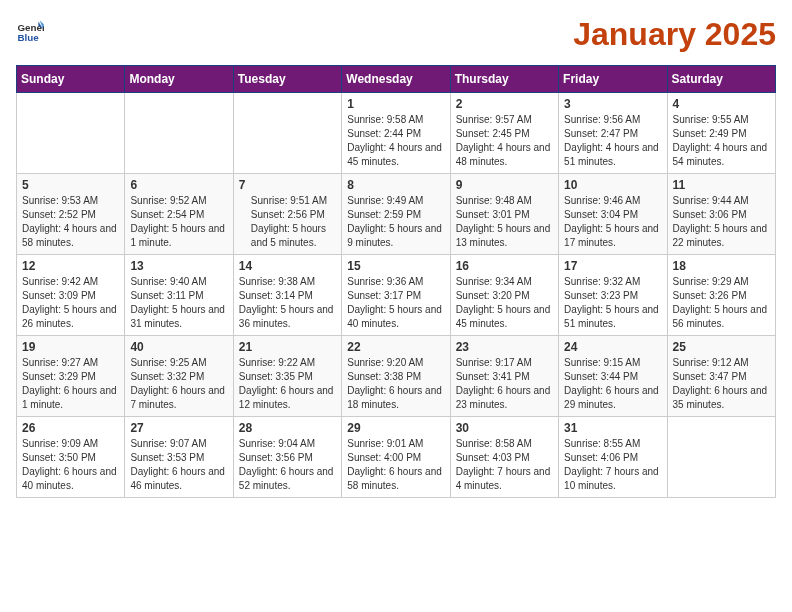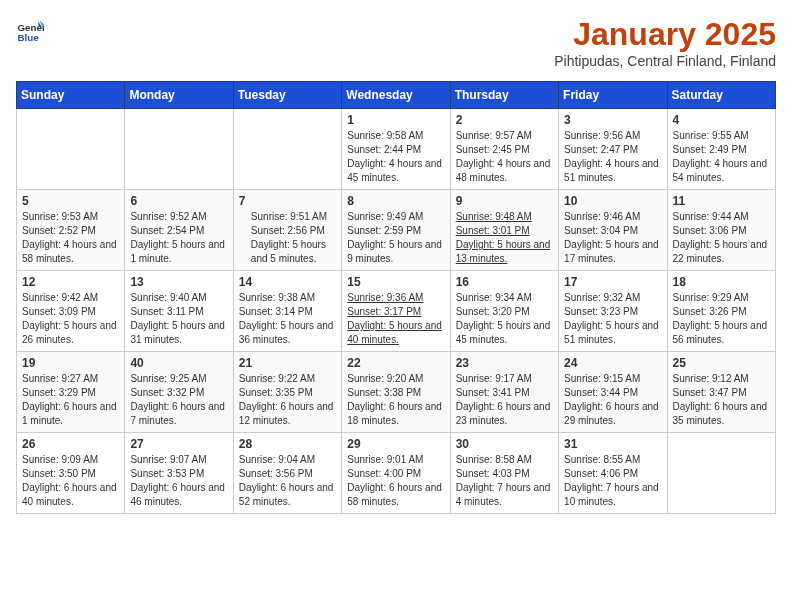--- a/index.html
+++ b/index.html
@@ -36,21 +36,21 @@
     .location-title {
       font-size: 14px;
       color: #444;
     }
     .calendar {
       width: 100%;
       border-collapse: collapse;
       border: 1px solid #ccc;
     }
     .calendar th {
-      background-color: #1d4ed8;
+      background-color: #701a75;
       color: #fff;
       font-size: 12px;
       font-weight: bold;
       padding: 6px 4px;
       text-align: left;
       border: 1px solid #1a4080;
     }
     .calendar td {
       vertical-align: top;
       border: 1px solid #ccc;
@@ -86,21 +86,20 @@
   <div class="logo">
     <svg class="logo-icon" viewBox="0 0 40 40">
       <text x="2" y="22" font-size="14" font-weight="bold" fill="#333">General</text>
       <text x="2" y="36" font-size="14" font-weight="bold" fill="#2255a4">Blue</text>
       <polygon points="32,8 38,18 32,14" fill="#2255a4"></polygon>
       <polygon points="34,6 40,12 38,18" fill="#5599dd"></polygon>
     </svg>
   </div>
   <div class="title-block">
     <div class="month-title">January 2025</div>
-    <div class="location-title">Pihtipudas, Central Finland, Finland</div>
   </div>
 </div>
 
 <table class="calendar">
   <thead>
     <tr>
     <th>Sunday</th>
         <th>Monday</th>
         <th>Tuesday</th>
         <th>Wednesday</th>
@@ -159,21 +158,21 @@
 Daylight: 5 hours and 5 minutes.</div>
         </td>
         <td>
           <span class="day-number">8</span>
           <div class="day-info" style="white-space: pre-line;">Sunrise: 9:49 AM
 Sunset: 2:59 PM
 Daylight: 5 hours and 9 minutes.</div>
         </td>
         <td>
           <span class="day-number">9</span>
-          <div class="day-info" style="white-space: pre-line; text-decoration: underline;">Sunrise: 9:48 AM
+          <div class="day-info" style="white-space: pre-line;">Sunrise: 9:48 AM
 Sunset: 3:01 PM
 Daylight: 5 hours and 13 minutes.</div>
         </td>
         <td>
           <span class="day-number">10</span>
           <div class="day-info" style="white-space: pre-line;">Sunrise: 9:46 AM
 Sunset: 3:04 PM
 Daylight: 5 hours and 17 minutes.</div>
         </td>
         <td>
@@ -197,21 +196,21 @@
 Daylight: 5 hours and 31 minutes.</div>
         </td>
         <td>
           <span class="day-number">14</span>
           <div class="day-info" style="white-space: pre-line;">Sunrise: 9:38 AM
 Sunset: 3:14 PM
 Daylight: 5 hours and 36 minutes.</div>
         </td>
         <td>
           <span class="day-number">15</span>
-          <div class="day-info" style="white-space: pre-line; text-decoration: underline;">Sunrise: 9:36 AM
+          <div class="day-info" style="white-space: pre-line;">Sunrise: 9:36 AM
 Sunset: 3:17 PM
 Daylight: 5 hours and 40 minutes.</div>
         </td>
         <td>
           <span class="day-number">16</span>
           <div class="day-info" style="white-space: pre-line;">Sunrise: 9:34 AM
 Sunset: 3:20 PM
 Daylight: 5 hours and 45 minutes.</div>
         </td>
         <td>

